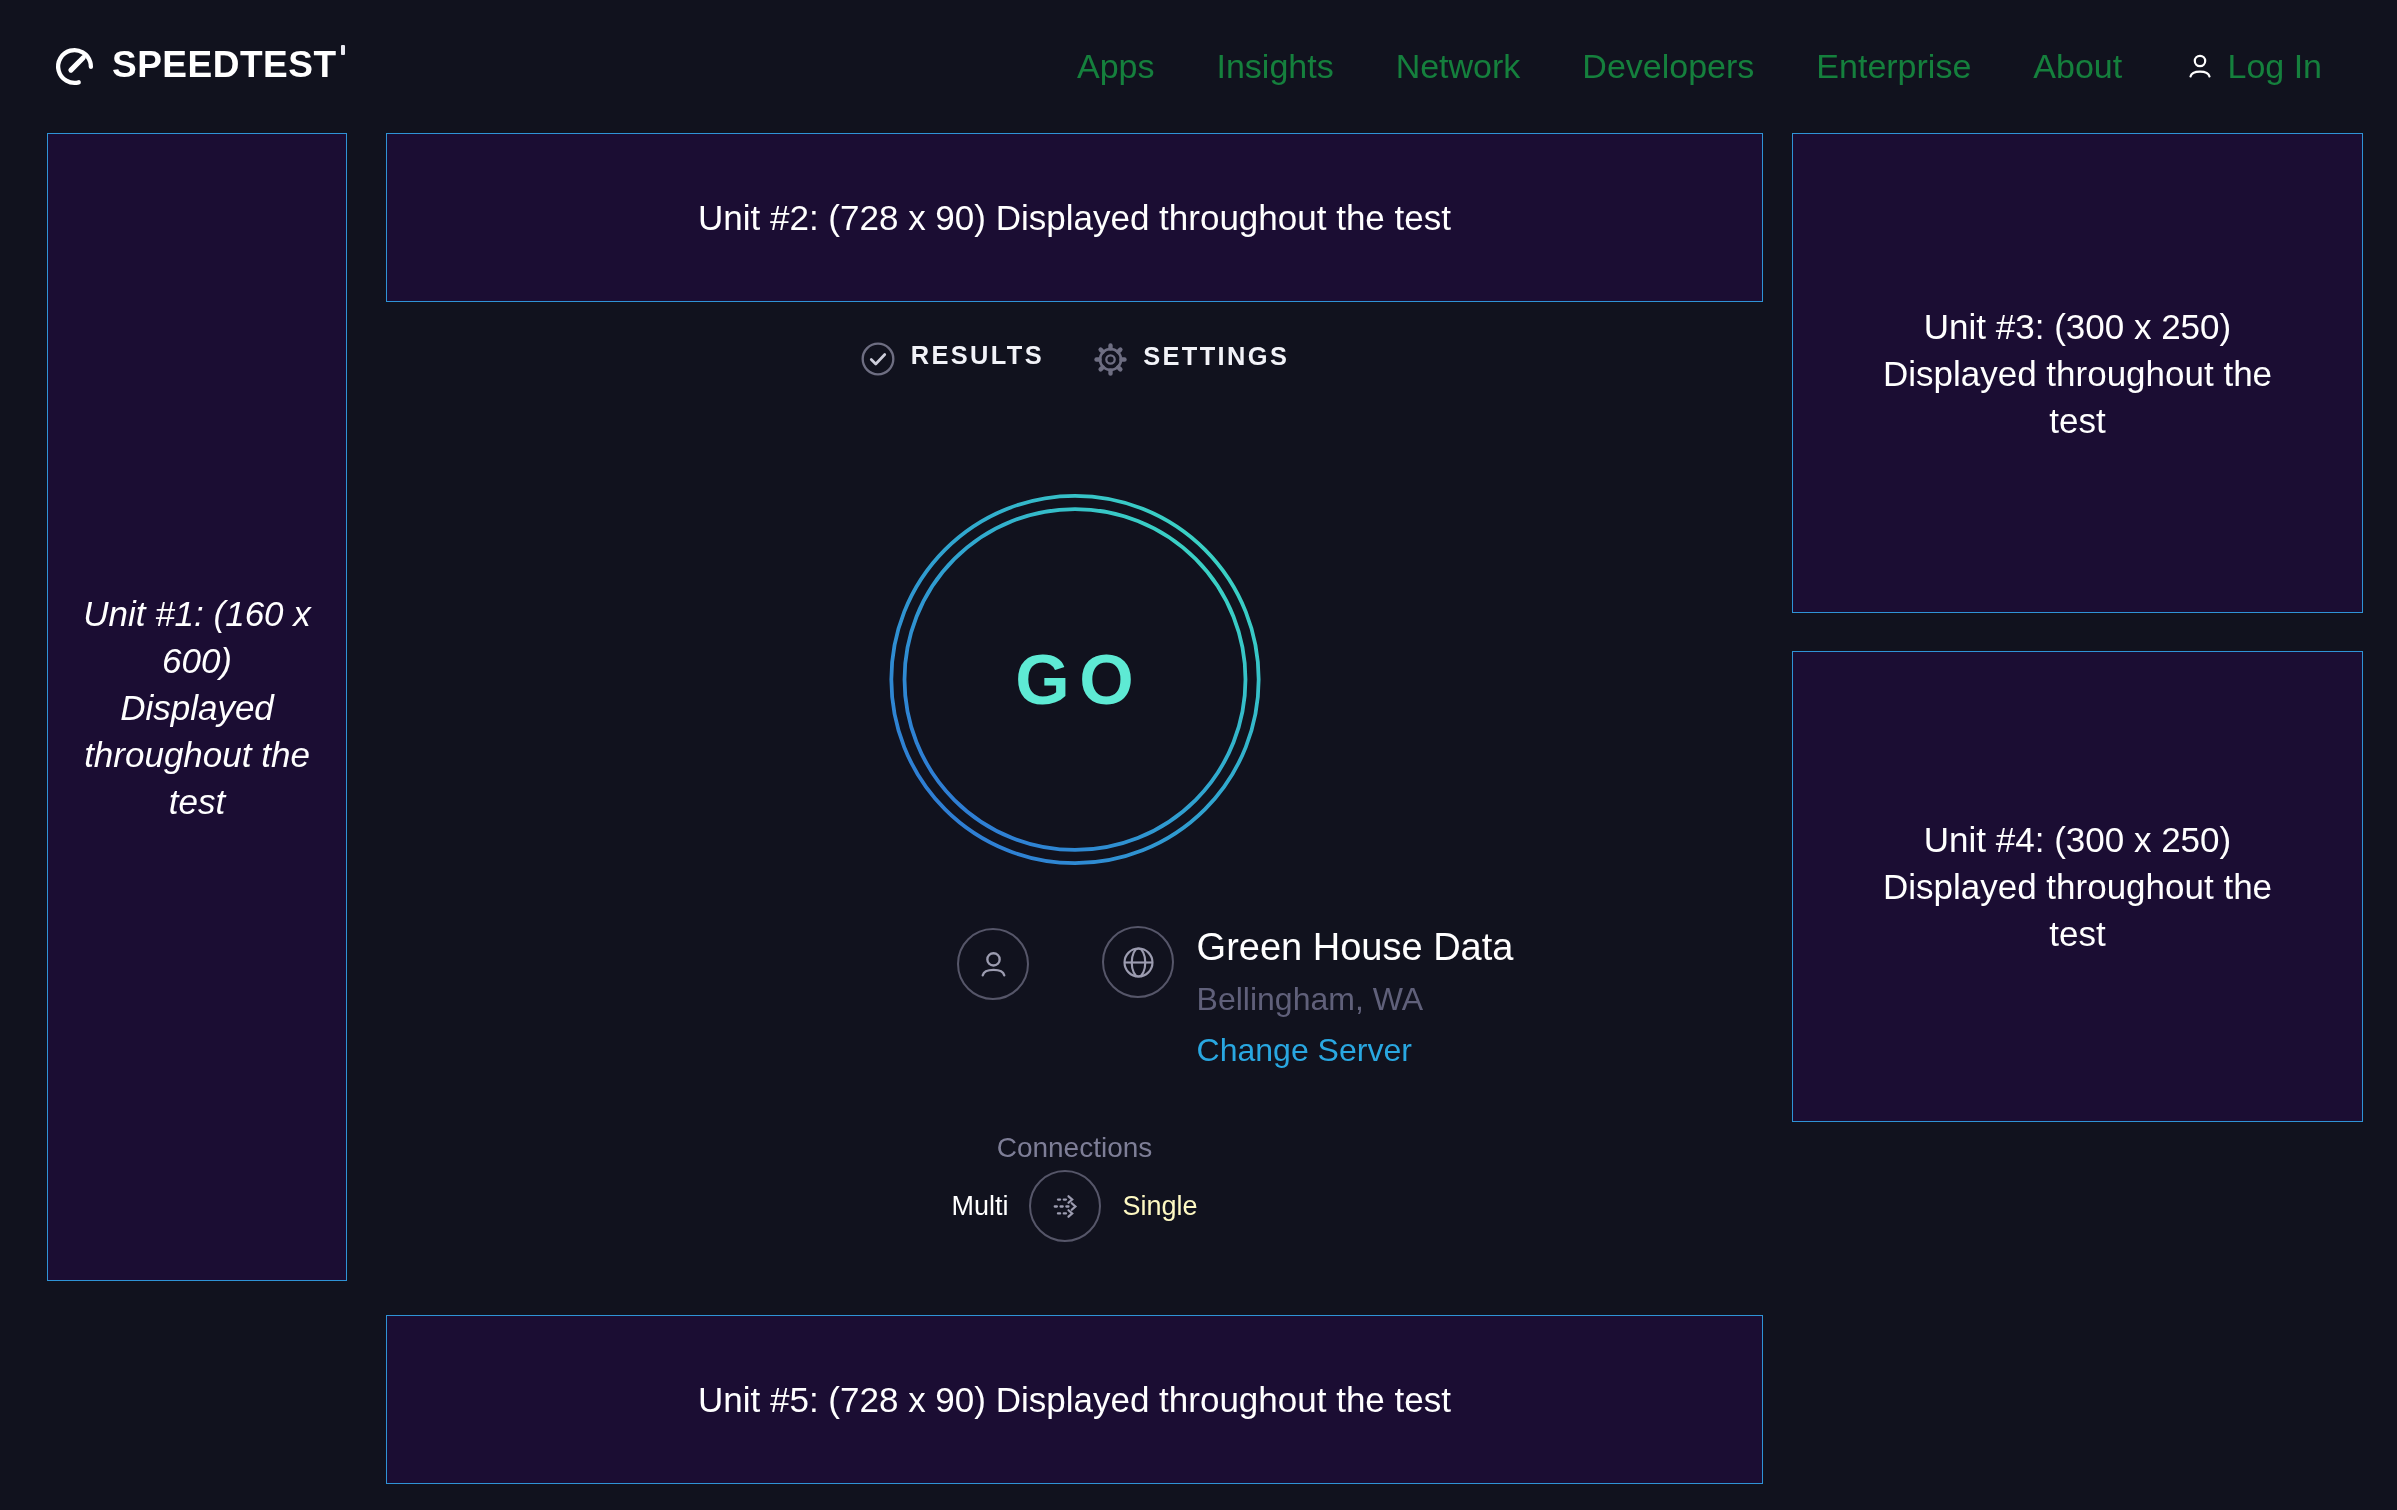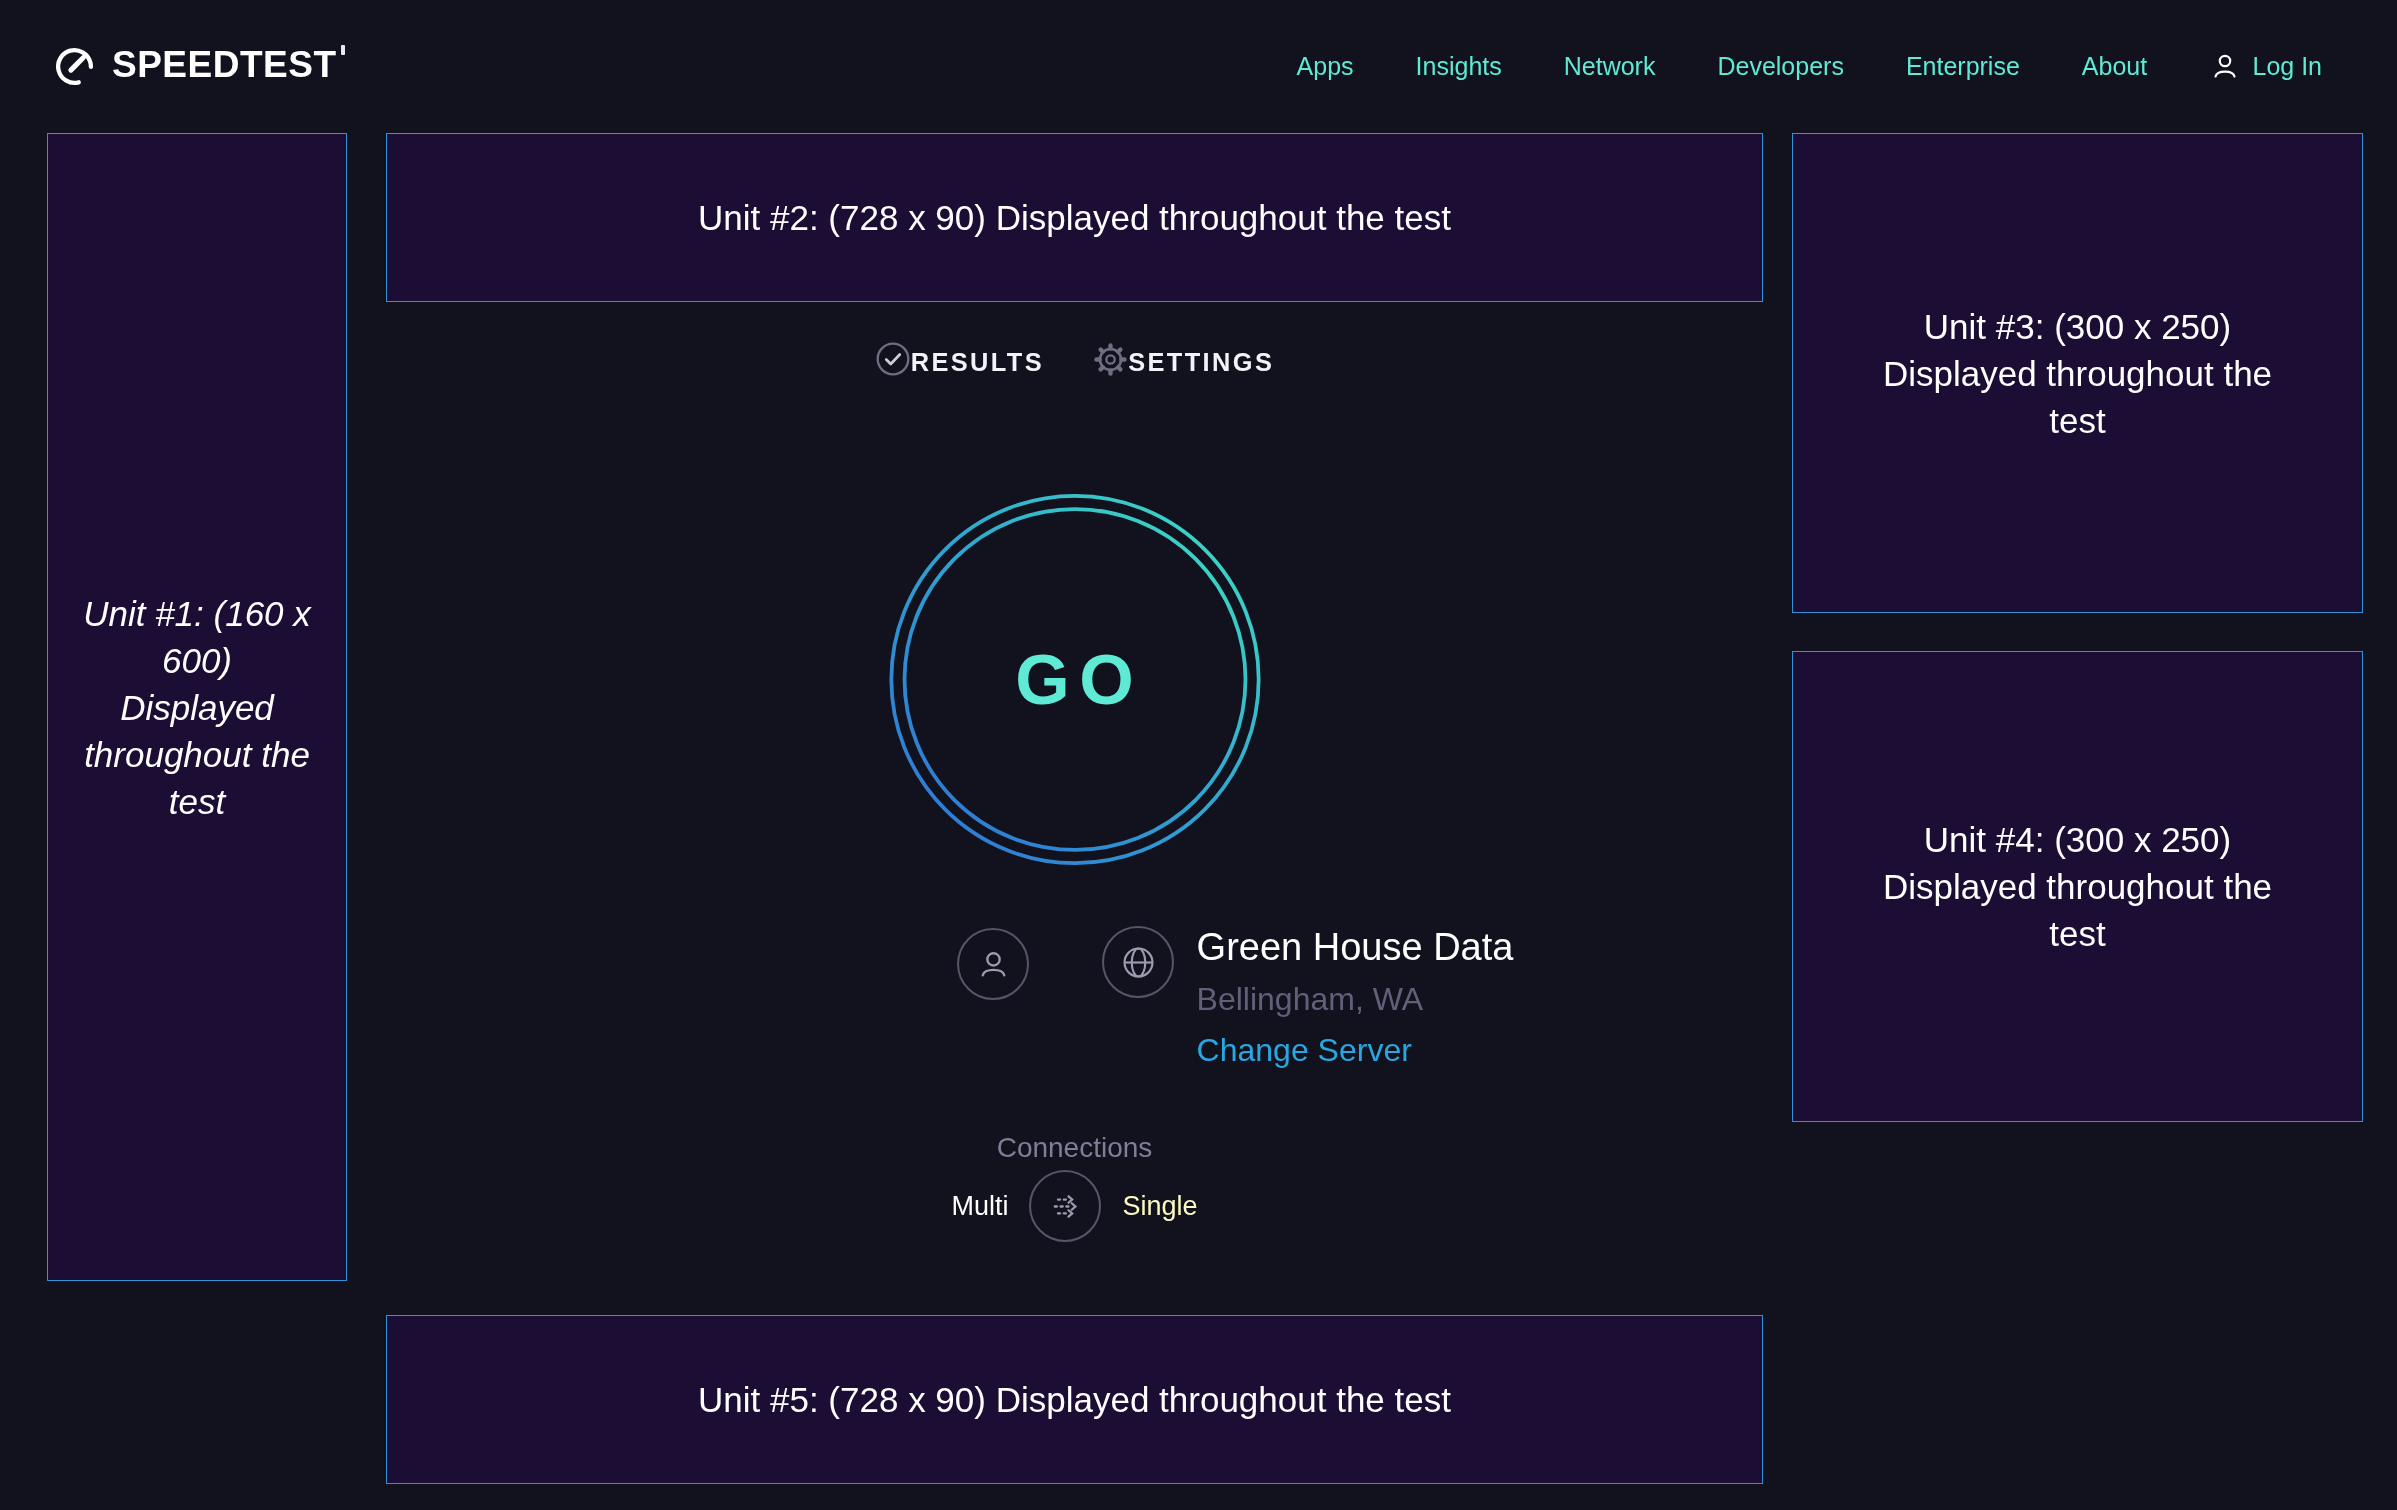--- a/index.html
+++ b/index.html
@@ -12,42 +12,42 @@
 
   
   .header{
     position:absolute; top:0; left:0; width:100%; height:132px;
     display:flex; align-items:center; padding:0 75px 0 52px;
   }
   .logo{ display:flex; align-items:flex-start; gap:15px; cursor:pointer; }
   .logo-text{ font-size:37px; font-weight:700; letter-spacing:0.5px; color:#fff; display:flex; }
   .logo-mark{ width:3.8px; height:9.4px; background:#e8e8f0; margin:1.9px 0 0 4.7px; border-radius:0.9px; }
   .nav{ margin-left:auto; display:flex; align-items:center; gap:62px; }
-  .nav-item{ font-size:25px; color:#5eead4; cursor:pointer; white-space:nowrap; }
+  .nav-item{ font-size:34px; color:#15803d; cursor:pointer; white-space:nowrap; }
   .login{ display:flex; align-items:center; gap:11.3px; cursor:pointer; }
 
   
   .ad{
     position:absolute; background:var(--ad-bg,#1b0d33);
     border:1.9px solid var(--ad-border,#2f93d6);
     display:flex; align-items:center; justify-content:center;
     text-align:center; color:#fff; font-size:35px; line-height:47px; cursor:pointer;
   }
   .ad-1{ left:47px;  top:133px;  width:300px;  height:1148px; padding:0 34px;font-style:italic; }
   .ad-2{ left:386px; top:133px;  width:1377px; height:169px; }
   .ad-3{ left:1792px;top:133px;  width:571px;  height:480px; padding:0 80px; }
   .ad-4{ left:1792px;top:651px;  width:571px;  height:471px; padding:0 80px; }
   .ad-5{ left:386px; top:1315px; width:1377px; height:169px; }
 
   
   .main{ position:absolute; left:386px; top:132px; width:1377px; height:1186px; }
 
   .tabs{ position:absolute; top:209px; left:0; width:100%;
          display:flex; justify-content:center; align-items:center; gap:49px; }
-  .tab{ display:flex; align-items:flex-end; cursor:pointer; }
+  .tab{ display:flex; align-items:flex-start; gap:15px; cursor:pointer; }
   .tab-label{ font-size:25.4px; font-weight:700; letter-spacing:2.4px; color:#f2f3f8; }
 
   .go-wrap{ position:absolute; top:361px; left:50%; transform:translateX(-50%);
             width:373px; height:373px; cursor:pointer; }
   .go-wrap svg{ position:absolute; inset:0; }
   .go-label{ position:absolute; inset:0; display:flex; align-items:center; justify-content:center;
              font-size:70px; font-weight:700; letter-spacing:9.4px; padding-left:9.4px; color:#5eead4; }
 
   .circle-icon{
     border:2.8px solid #565669; border-radius:50%;

